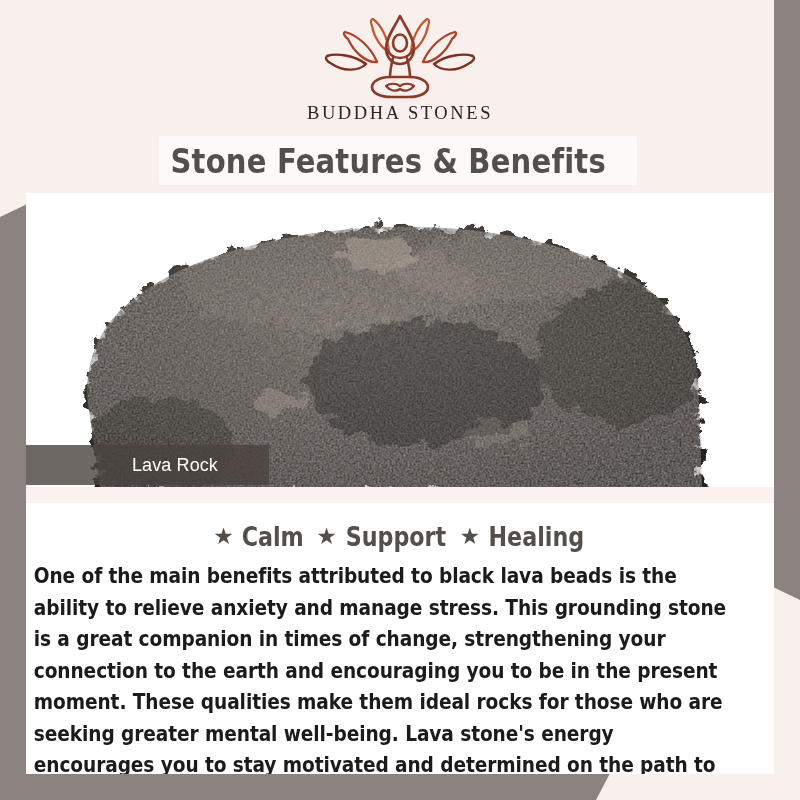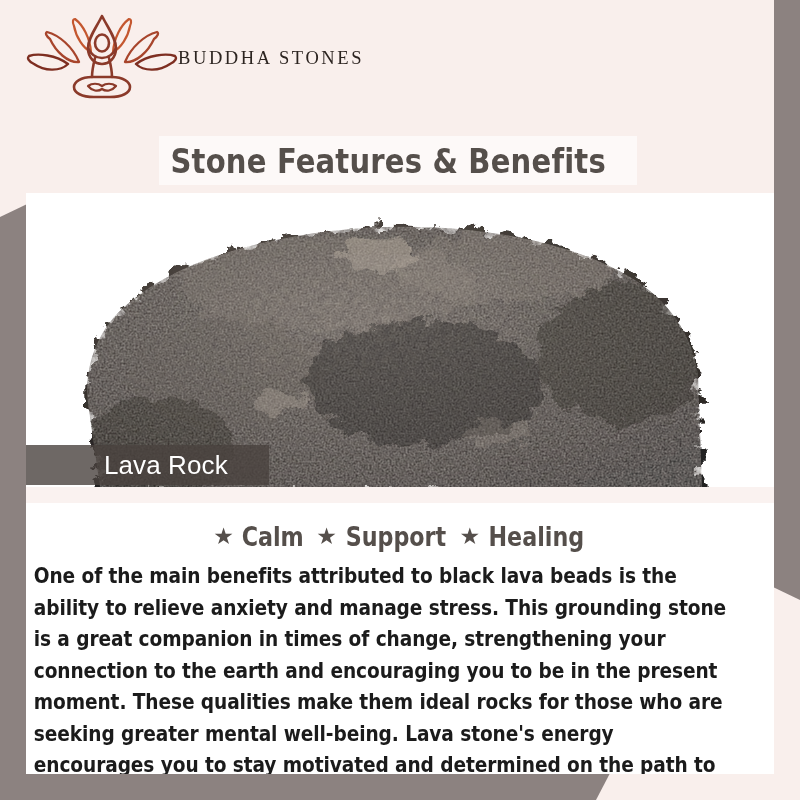--- a/index.html
+++ b/index.html
@@ -57,21 +57,21 @@
   .header {
     position: relative;
     height: 193px;
     background: #f9efec;
   }
   .logo-wrap {
     position: absolute;
     left: 0; right: 0;
     top: 14px;
     display: flex;
-    flex-direction: row;
+    flex-direction: column;
     align-items: center;
   }
   .logo-mark { width: 152px; height: 86px; display: block; }
   .brand-name {
     margin-top: 3px;
     font-family: "Liberation Serif", serif;
     font-size: 18.5px;
     letter-spacing: 2.6px;
     color: #2c2420;
     font-weight: 400;
@@ -113,22 +113,22 @@
     top: 252px;
     width: 243px;
     height: 40px;
     background: rgba(74,66,62,0.80);
     display: flex;
     align-items: center;
     z-index: 4;
   }
   .caption-text {
     color: #ffffff;
-    font-size: 26px;
-    padding-left: 78px;
+    font-size: 18px;
+    padding-left: 106px;
     font-weight: 400;
     letter-spacing: 0.1px;
   }
 
   .divider-strip {
     height: 16px;
     background: #faf2f0;
   }
 
   

